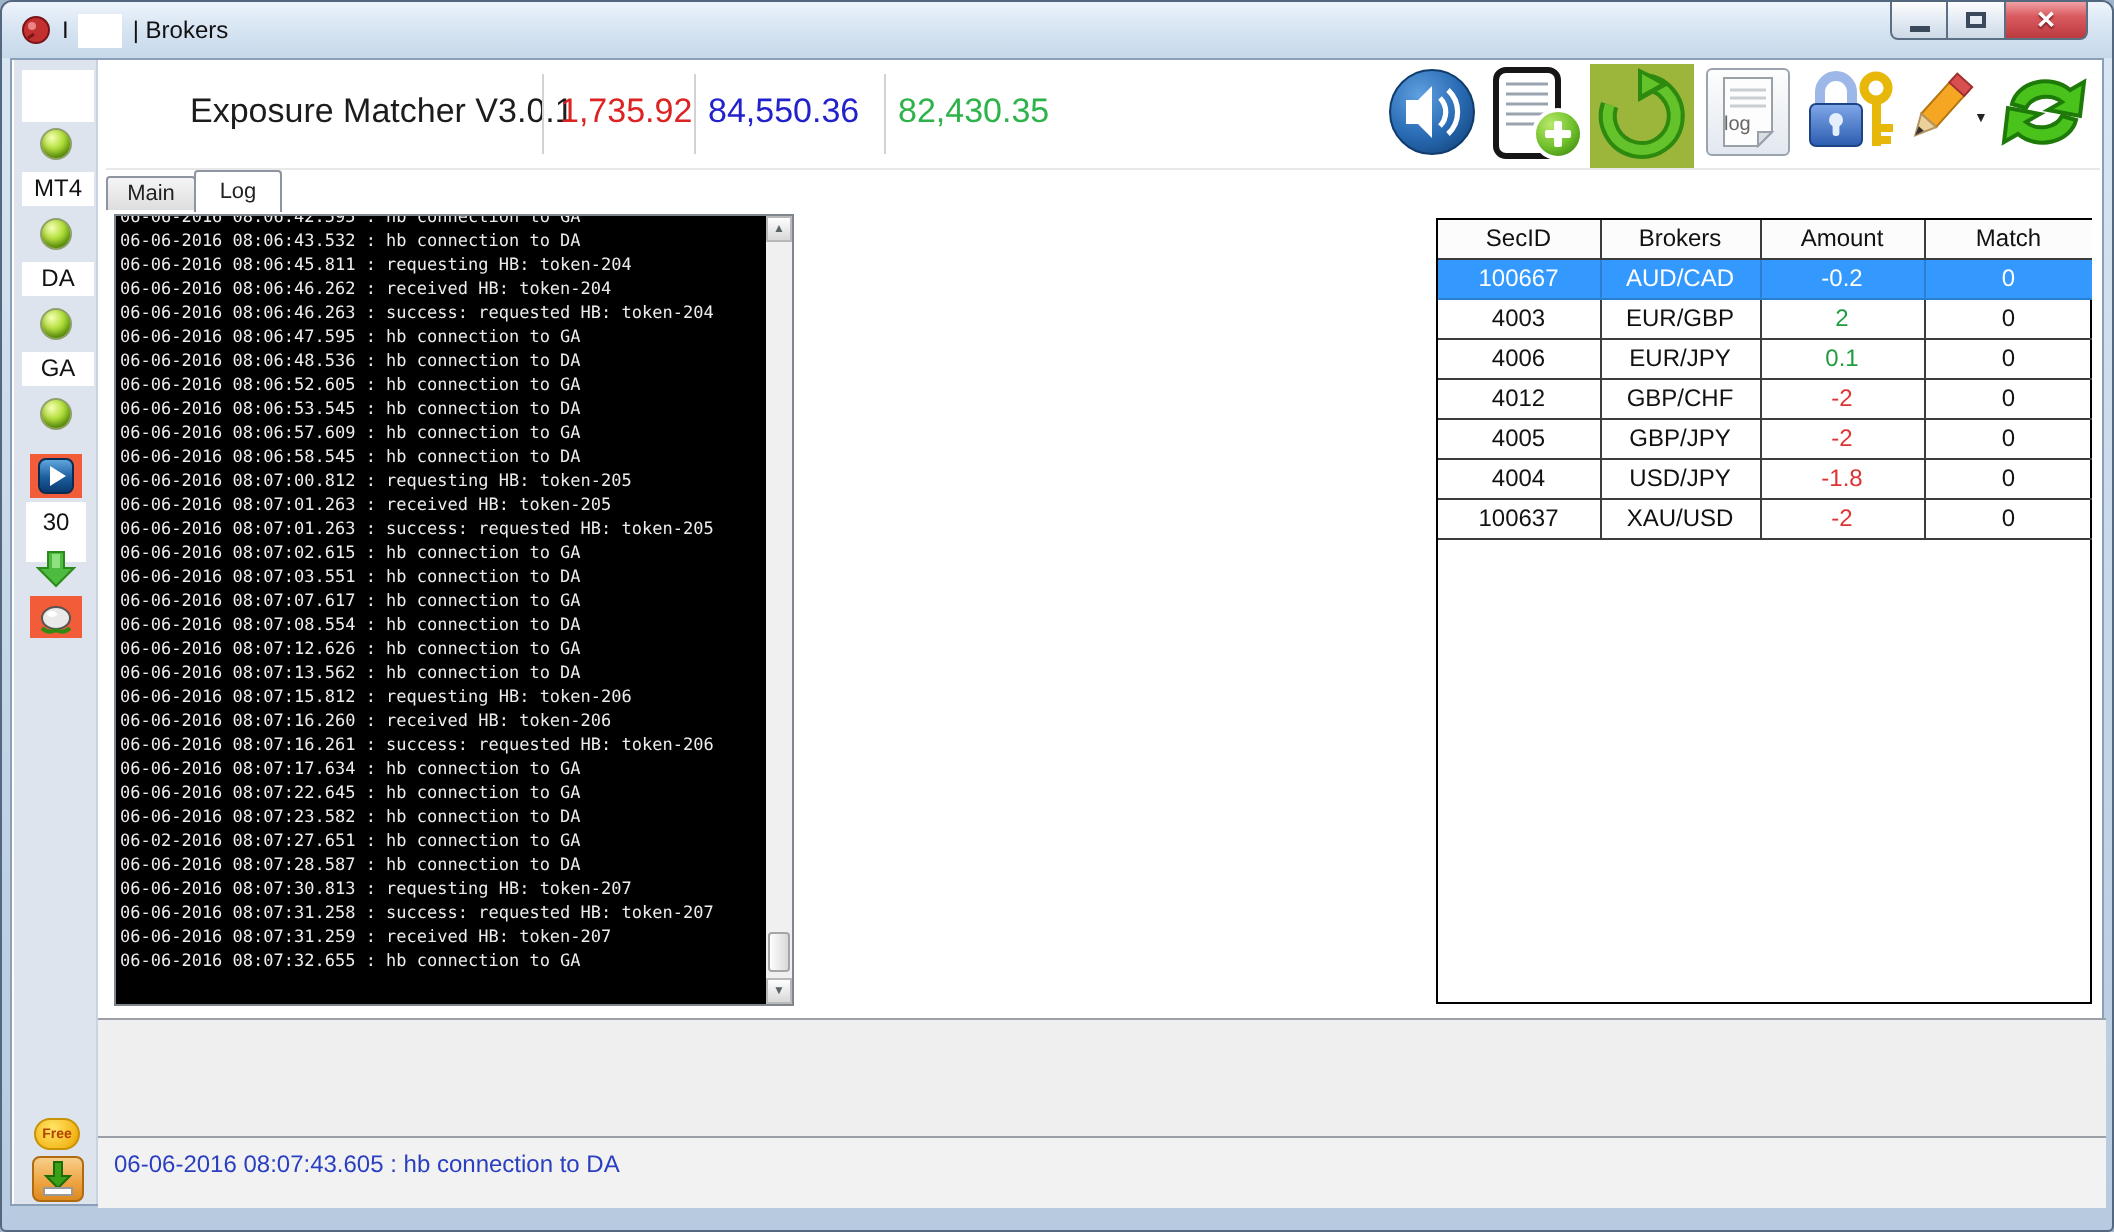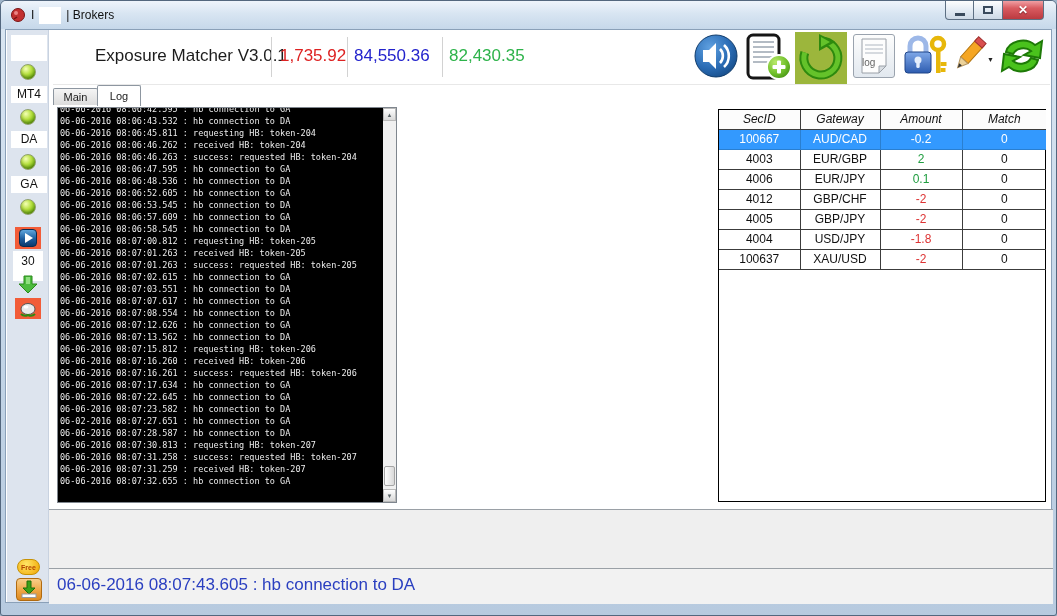--- a/index.html
+++ b/index.html
@@ -97,35 +97,35 @@
     display:flex; align-items:center; justify-content:center; }
   .sb-btn.up{ top:0; } .sb-btn.down{ bottom:0; }
   .sb-thumb{ position:absolute; left:1px; width:11px; height:20px; top:358px;
     border:1px solid #a5a5a5; border-radius:2px; background:linear-gradient(90deg,#fdfdfd,#d9d9d9); }
 
   
   .table-panel{ position:absolute; left:717px; top:108px; width:328px; height:393px;
     background:#fff; border:1px solid #000; }
   table.grid{ width:100%; border-collapse:collapse; table-layout:fixed; }
   .grid th{ font-size:12px; font-weight:normal; color:#111; height:19px;
-    background:#fcfcfc; border:1px solid #3c3c3c; border-top:none;font-style:italic; }
+    background:#fcfcfc; border:1px solid #3c3c3c; border-top:none; }
   .grid th:first-child{ border-left:none; } .grid th:last-child{ border-right:none; }
   .grid td{ font-size:12px; color:#111; height:20px; text-align:center;
     border:1px solid #3c3c3c; }
   .grid td:first-child{ border-left:none; } .grid td:last-child{ border-right:none; }
   .grid tr.selected td{ background:var(--selected-row-bg); color:#fff; border-color:#2a7fd0; }
   .grid td.pos{ color:var(--amount-positive); }
   .grid td.neg{ color:var(--amount-negative); }
 
   
   .gray-strip{ position:absolute; left:48px; top:508px; width:1004px; height:59px;
     background:#efefef; border-top:1px solid #9aa0a6; }
   .status-area{ position:absolute; left:48px; top:567px; width:1004px; height:36px;
     background:#f2f2f2; border-top:1px solid #9aa0a6; }
-  .status-text{ position:absolute; left:8px; top:6px; font-size:17px; color:var(--status-text); }
+  .status-text{ position:absolute; left:8px; top:6px; font-size:12px; color:var(--status-text); }
 
   svg{ display:block; }
 </style>
 </head>
 <body>
 
 <div class="window">
 
   <div class="titlebar">
     <span>
@@ -347,21 +347,21 @@
     <table class="grid">
       <colgroup>
           <col style="width:81px">
           <col style="width:80px">
           <col style="width:82px">
           <col style="width:84px">
         </colgroup>
       <thead>
         <tr>
           <th>SecID</th>
-          <th>Gateway</th>
+          <th>Brokers</th>
           <th>Amount</th>
           <th>Match</th>
         </tr>
       </thead>
       <tbody>
           <tr class="selected">
     <td>100667</td>
     <td>AUD/CAD</td>
     <td>-0.2</td>
     <td>0</td>

